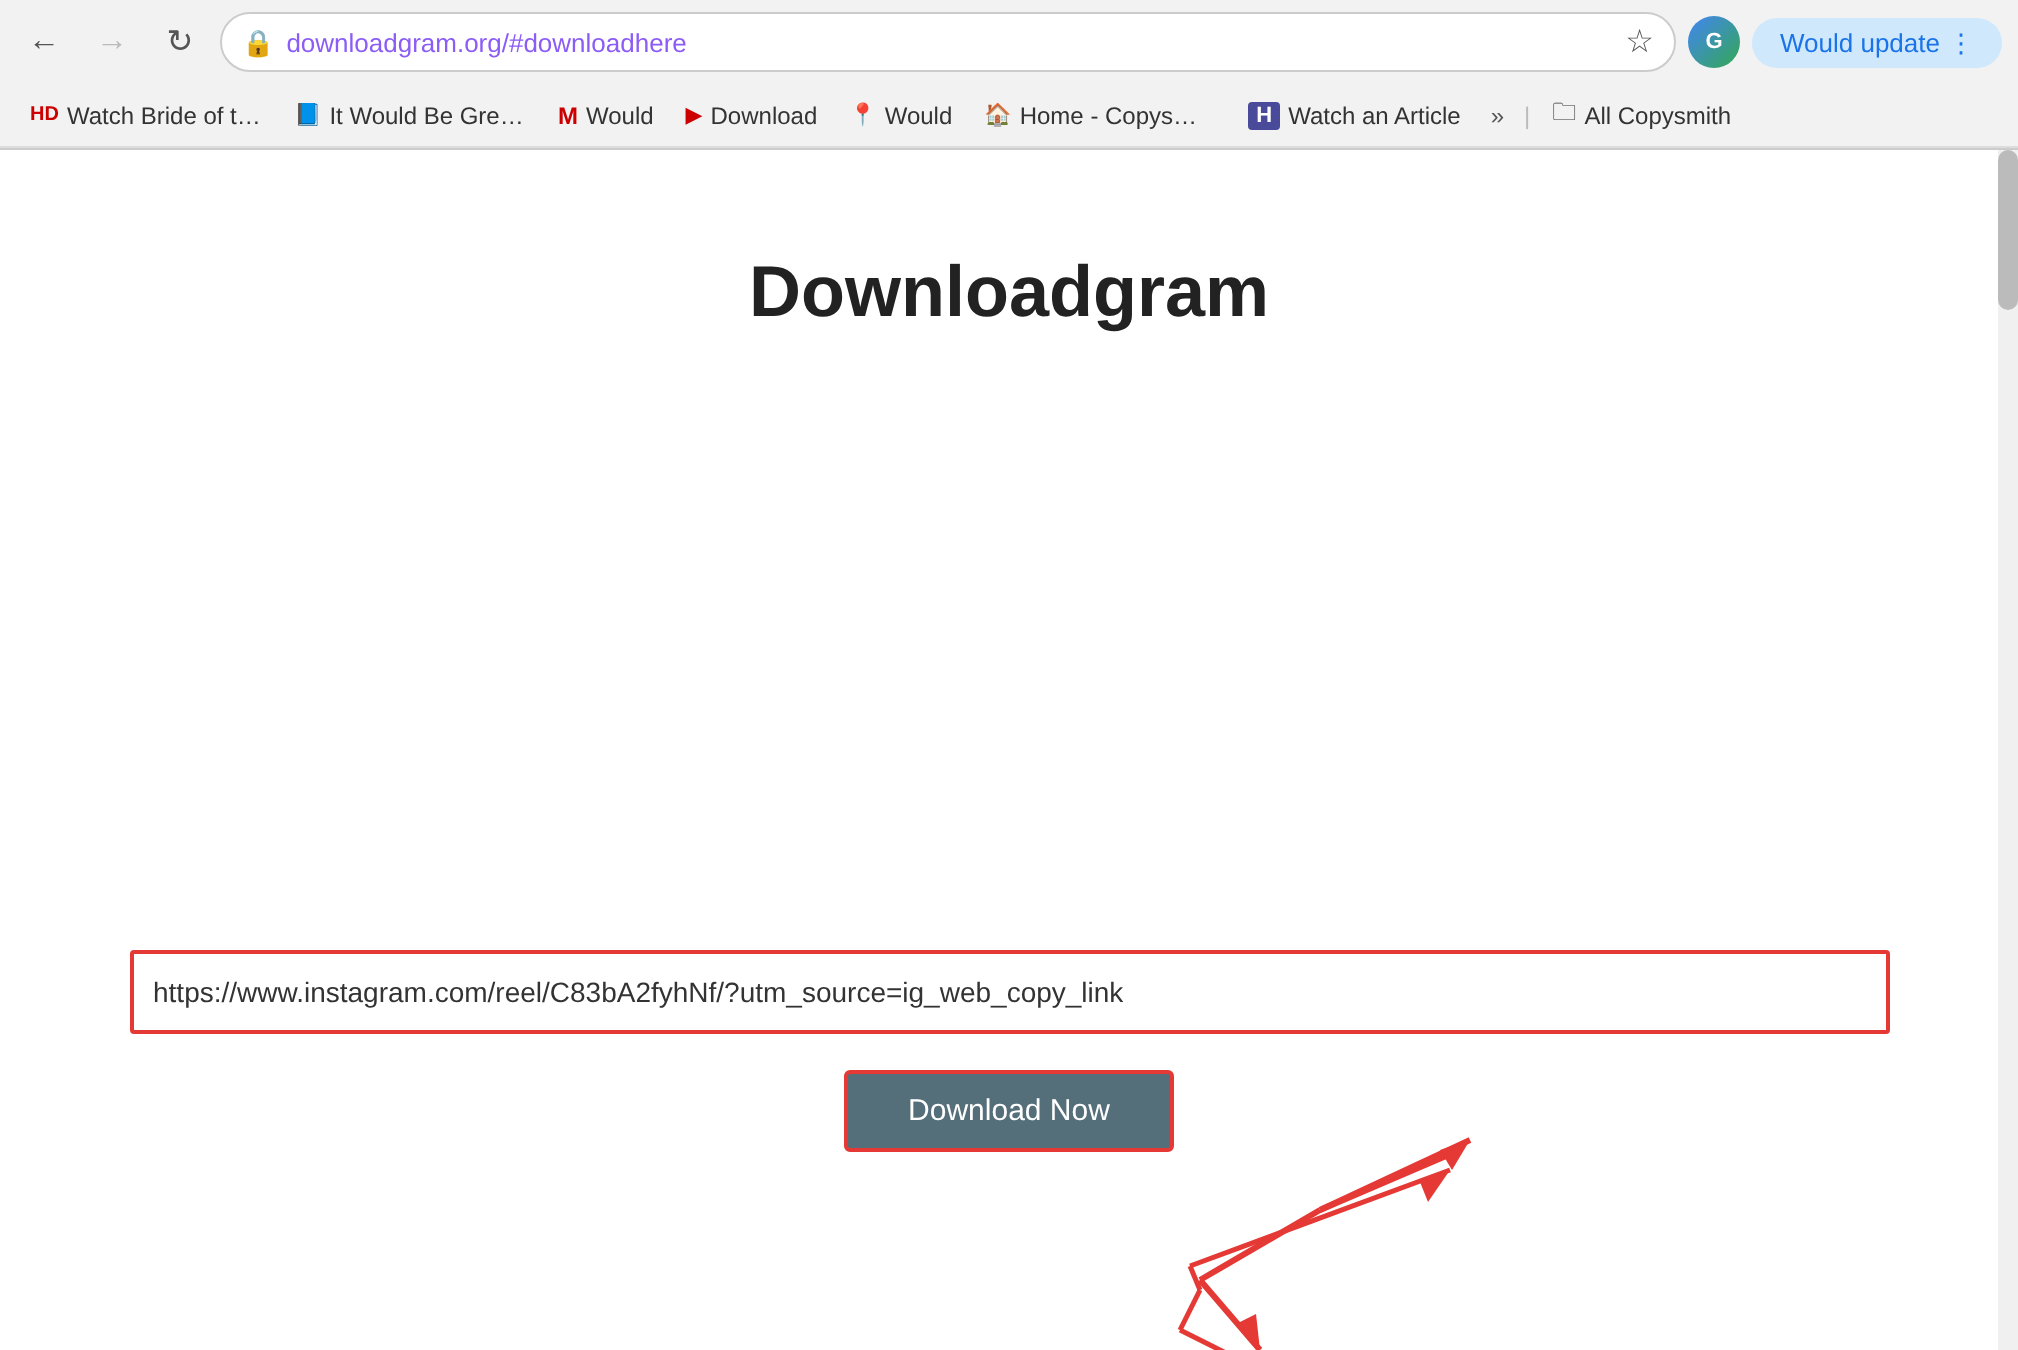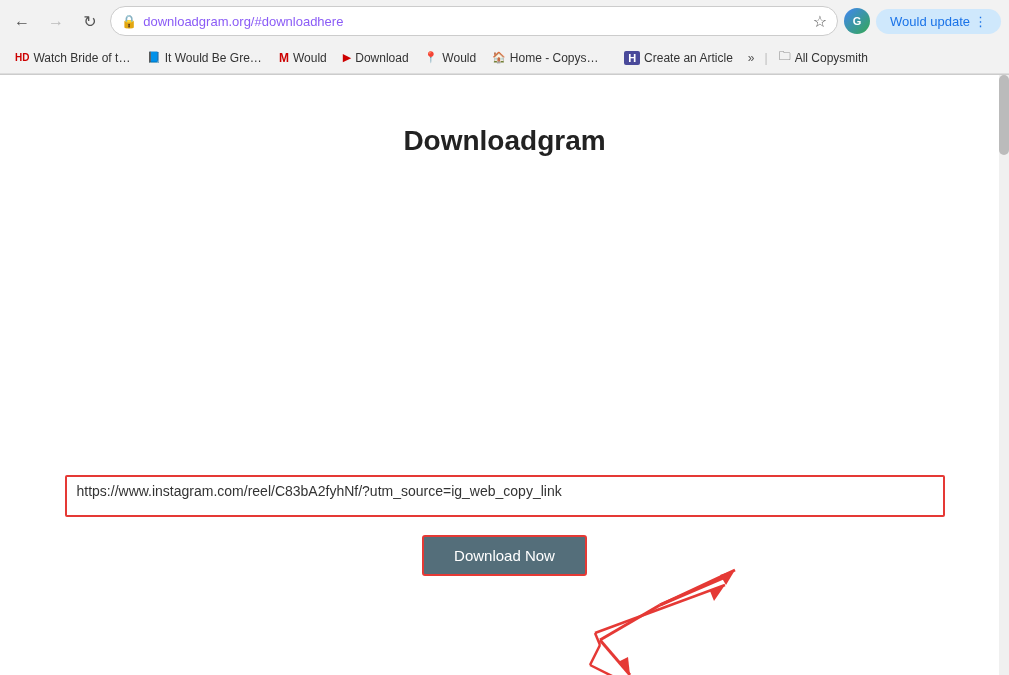--- a/index.html
+++ b/index.html
@@ -117,21 +117,21 @@
       background: #fff;
       height: calc(675px - 74px);
       display: flex;
       flex-direction: column;
       align-items: center;
       position: relative;
       overflow: hidden;
     }
 
     .site-title {
-      font-size: 28px;
+      font-size: 36px;
       font-weight: bold;
       color: #222;
       margin-top: 50px;
       letter-spacing: 0;
     }
 
     .main-area {
       flex: 1;
       display: flex;
       flex-direction: column;
@@ -140,21 +140,21 @@
       padding-bottom: 80px;
       width: 100%;
     }
 
     .url-input-wrapper {
       width: 880px;
       border: 2px solid #e53935;
       border-radius: 2px;
       background: #fff;
       display: flex;
-      align-items: flex-end;
+      align-items: center;
       padding: 16px 10px;
       height: 42px;
       margin-bottom: 18px;
     }
     .url-input {
       border: none;
       outline: none;
       flex: 1;
       font-size: 14px;
       color: #333;
@@ -245,21 +245,21 @@
     <div class="bookmark-item">
       <span class="bookmark-icon">📍</span>
       <span class="bookmark-label">Would</span>
     </div>
     <div class="bookmark-item">
       <span class="bookmark-icon">🏠</span>
       <span class="bookmark-label">Home - Copysmith...</span>
     </div>
     <div class="bookmark-item">
       <span class="bookmark-icon" style="background:#4a4a9a; color:#fff; padding:1px 4px; font-weight:bold; font-size:11px; border-radius:2px;">H</span>
-      <span class="bookmark-label">Create an Article</span>
+      <span class="bookmark-label">Watch an Article</span>
     </div>
     <div class="more-btn">»</div>
     <span class="bookmark-separator">|</span>
     <div class="all-bookmarks-btn">
       <span>🗀</span>
       <span>All Copysmith</span>
     </div>
   </div>
 </div>
 

